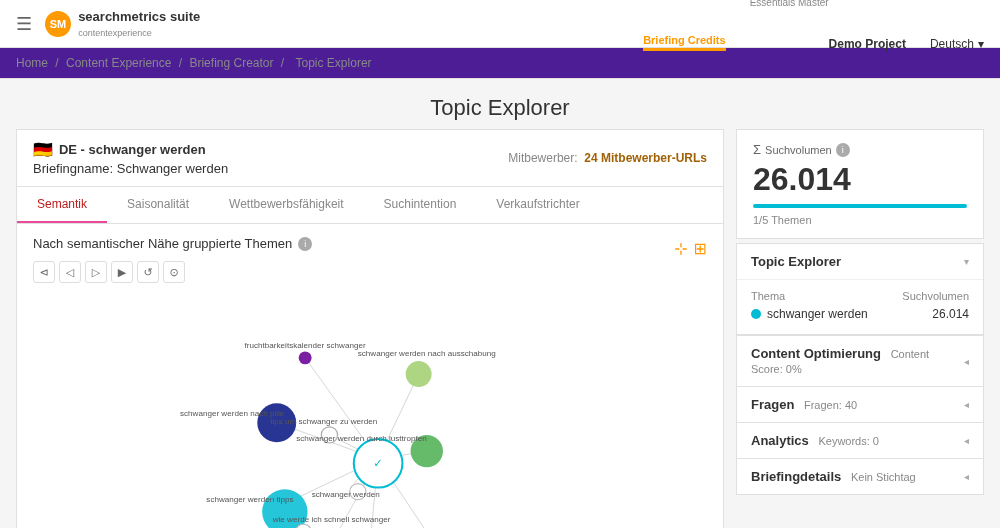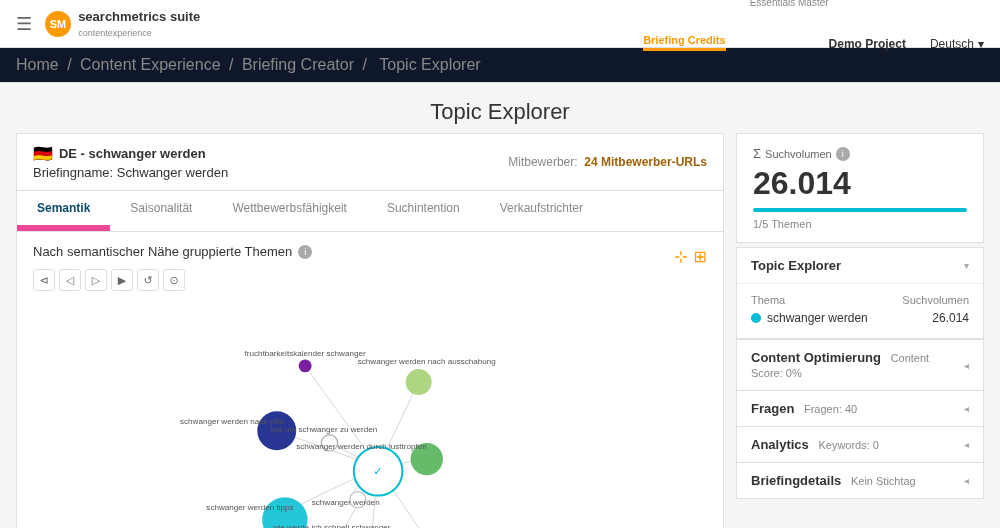--- a/index.html
+++ b/index.html
@@ -26,23 +26,23 @@
       padding-bottom: 2px;
     }
     .briefing-credits-label { font-size: 11px; color: #f90; font-weight: bold; }
     .header-project { display: flex; flex-direction: row; align-items: flex-start; }
     .header-project-top { font-size: 10px; color: #888; }
     .header-project-name { font-size: 12px; font-weight: bold; color: #333; margin-top: 40px; }
     .header-lang { font-size: 12px; color: #333; cursor: pointer; display: flex; align-items: center; gap: 4px; }
 
     
     .breadcrumb {
-      background: #0f172a;
+      background: #4c1d95;
       padding: 8px 16px;
-      font-size: 16px;
+      font-size: 12px;
       color: #888;
       border-bottom: 1px solid #e0e0e0;
     }
     .breadcrumb a { color: #888; text-decoration: none; }
     .breadcrumb span { margin: 0 4px; }
 
     
     .page-title-bar {
       background: #f5f5f5;
       text-align: center;
@@ -84,23 +84,23 @@
     }
     .tab {
       padding: 10px 20px;
       font-size: 12px;
       color: #888;
       cursor: pointer;
       border-bottom: 2px solid transparent;
       white-space: nowrap;
     }
     .tab.active {
-      color: #0c4a6e;
-      border-bottom: 6px solid #ec4899;
-      font-weight: bold;
+      color: #b91c1c;
+      border-bottom: 2px solid #ec4899;
+      font-weight: normal;
     }
 
     
     .content-area { padding: 12px 16px; }
     .section-title {
       font-size: 13px;
       color: #333;
       margin-bottom: 10px;
       display: flex;
       align-items: center;

